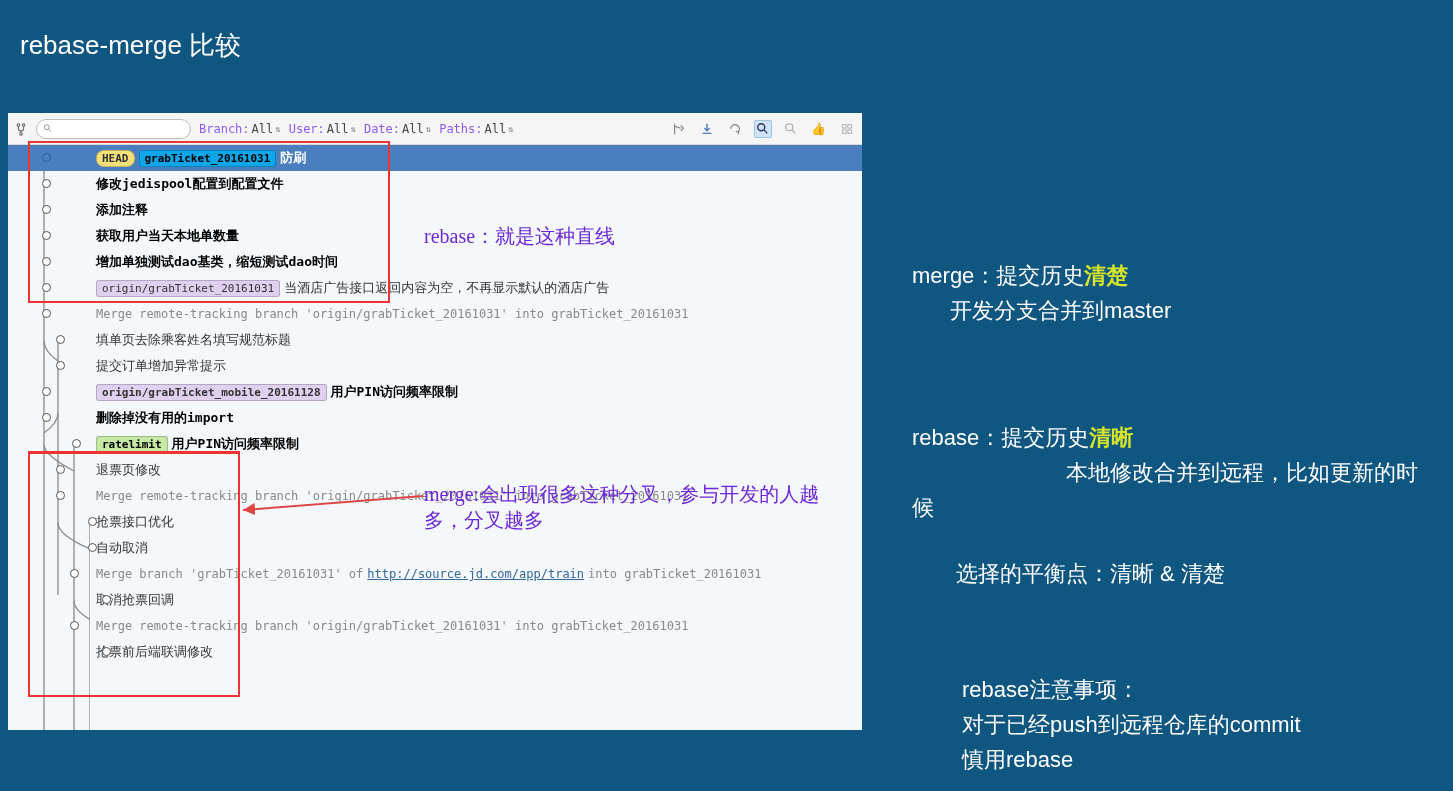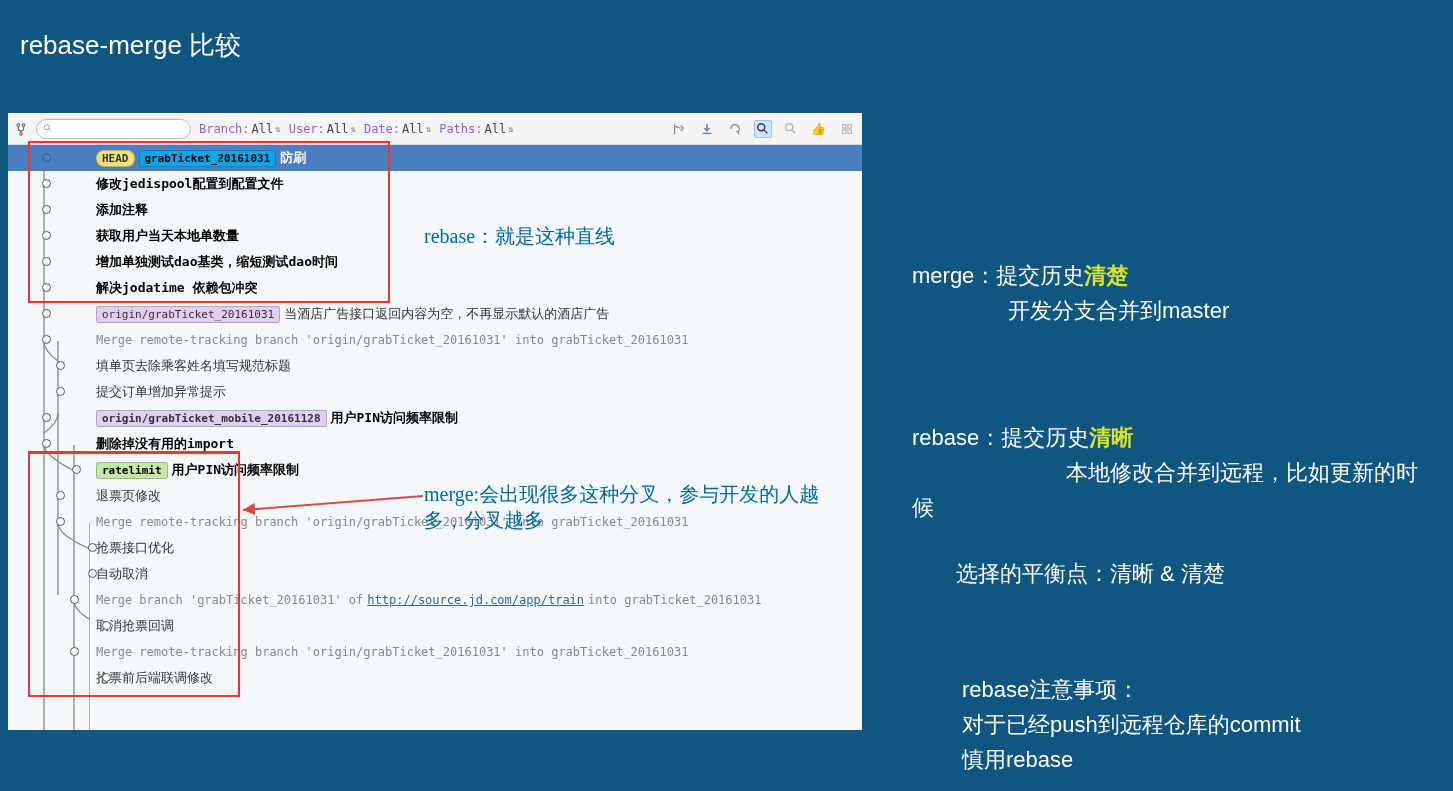--- a/index.html
+++ b/index.html
@@ -101,34 +101,34 @@
   
   .graph-svg {
     position:absolute; left:0; top:0; width:82px; height: 586px; pointer-events:none;
   }
   .dot { position:absolute; width:9px; height:9px; border-radius:50%; border:1.5px solid #555; background:#fff;}
   .dot.blue { background:#4a7ebf; border-color:#2a5e9f;}
   
   .redbox { position:absolute; border:2px solid #e33; pointer-events:none;}
   #rbox1 { left:20px; top:28px; width:362px; height:162px;}
   #rbox2 { left:20px; top:338px; width:212px; height:246px; border-top-width:3px;}
-  .anno { position:absolute; color:#0369a1; font-size:20px; font-family: SimSun, serif; line-height:1.3;}
+  .anno { position:absolute; color:#6d28d9; font-size:20px; font-family: SimSun, serif; line-height:1.3;}
   #anno1 { left:416px; top:110px;}
   #anno2 { left:416px; top:368px; width:420px;}
   
   .arrow { position:absolute; pointer-events:none;}
 </style>
 </head>
 <body>
 
 <div class="slide-title">rebase-merge 比较</div>
 
 <div class="right-block" id="rb1">
   <span>merge：提交历史</span><span class="hl">清楚</span><br>
-  <span style="margin-left:96px; display:inline-block;">开发分支合并到master</span>
+  <span style="margin-left:38px; display:inline-block;">开发分支合并到master</span>
 </div>
 <div class="right-block" id="rb2">
   <span>rebase：提交历史</span><span class="hl">清晰</span><br>
   <span style="margin-left:106px;"></span><span style="display:inline;margin-left:48px;">本地修改合并到远程，比如更新的时候</span>
 </div>
 <div class="right-block" id="rb3">选择的平衡点：清晰 &amp; 清楚</div>
 <div class="right-block" id="rb4">
   <span>rebase注意事项：</span><br>
   <span>对于已经push到远程仓库的commit</span><br>
   <span>慎用rebase</span>
@@ -264,28 +264,20 @@
         </div>
       </div>
       <div class="row bold">
         <div class="graph-col">
           <div class="dot" style="left: 28px; top: 8px;"></div>
         </div>
         <div class="msg">
           <span>增加单独测试dao基类，缩短测试dao时间</span>
         </div>
       </div>
-      <div class="row bold">
-        <div class="graph-col">
-          <div class="dot" style="left: 28px; top: 8px;"></div>
-        </div>
-        <div class="msg">
-          <span>解决jodatime 依赖包冲突</span>
-        </div>
-      </div>
       <div class="row ">
         <div class="graph-col">
           <div class="dot" style="left: 28px; top: 8px;"></div>
         </div>
         <div class="msg">
           <span class="tag remote">origin/grabTicket_20161031</span>
           <span>当酒店广告接口返回内容为空，不再显示默认的酒店广告</span>
         </div>
       </div>
       <div class="row gray">

